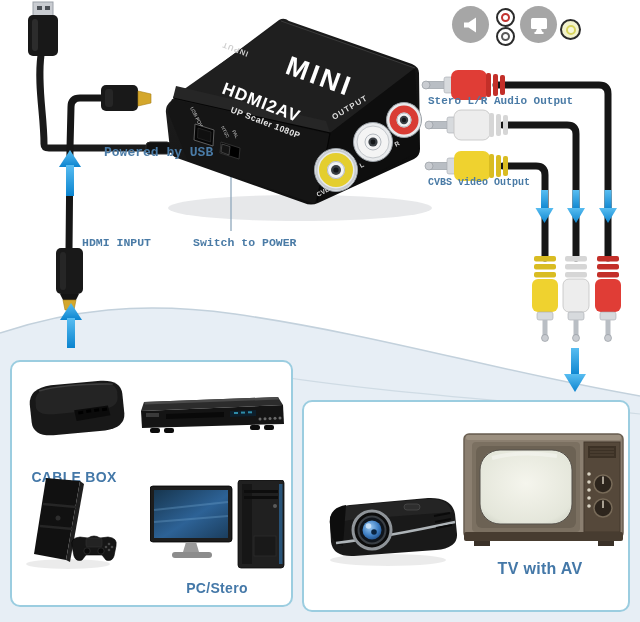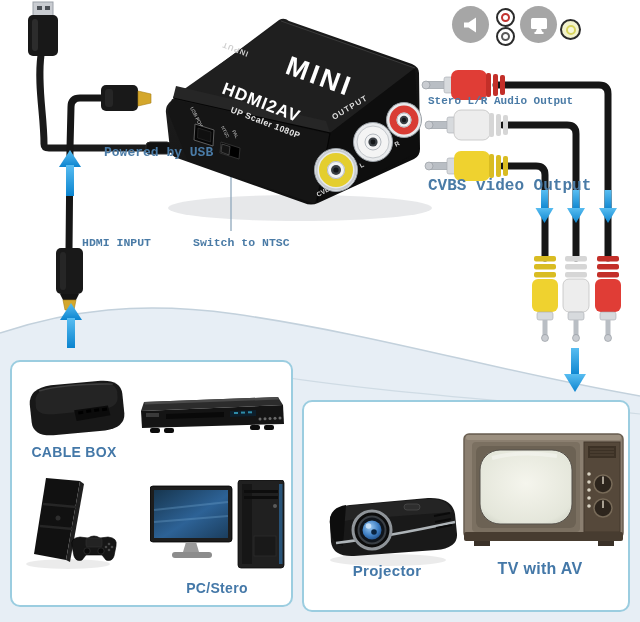--- a/index.html
+++ b/index.html
@@ -32,21 +32,21 @@
 
   <svg class="cellsvg" style="left:22px;top:372px;" width="110" height="72" viewBox="0 0 110 72">
     <g transform="rotate(-3 55 36)">
       <path d="M8,30 Q8,14 30,12 L80,10 Q100,10 101,24 L102,44 Q102,58 82,60 L30,62 Q10,62 9,48 Z" fill="#181818"></path>
       <path d="M14,26 Q15,15 32,14 L78,12 Q95,12 96,22 L96,28 Q96,38 78,39 L32,41 Q15,41 14,33 Z" fill="#242424"></path>
       <path d="M18,17 Q45,11 92,14" stroke="#3e3e3e" stroke-width="1.4" fill="none"></path>
       <path d="M52,38 L86,35 L88,45 L54,49 Z" fill="#0b0b0b"></path>
       <path d="M56,41 l5,-0.5 M64,40 l5,-0.5 M72,39.5 l5,-0.5 M80,39 l5,-0.5" stroke="#000" stroke-width="3"></path>
     </g>
   </svg>
-  <div class="devlbl" style="left:18px;top:444px;width:112px;font-size:14px;">CABLE BOX</div>
+  <div class="devlbl" style="left:18px;top:469px;width:112px;font-size:14px;">CABLE BOX</div>
 
   <svg class="cellsvg" style="left:138px;top:388px;" width="148" height="48" viewBox="0 0 148 48">
     <polygon points="6,14 140,9 145,17 3,23" fill="#2c2c2c"></polygon>
     <polygon points="6,14 140,9 141,11.5 7,16.5" fill="#4b4b4b"></polygon>
     <polygon points="3,23 145,17 146,36 4,40" fill="#141414"></polygon>
     <polygon points="28,26 86,24 86,29 28,31" fill="#090909"></polygon>
     <polygon points="92,23 118,22 118,28 92,29" fill="#0d1f2c"></polygon>
     <rect x="96" y="24" width="4" height="2" fill="#2e8ca8"></rect>
       <rect x="103" y="23.6" width="4" height="2" fill="#2e8ca8"></rect>
       <rect x="110" y="23.3" width="4" height="2" fill="#2e8ca8"></rect>
@@ -117,21 +117,20 @@
     <path d="M14,40 Q12,24 30,21 L27,62 Q16,58 15,50 Z" fill="#0d0d0d"></path>
     <path d="M20,59 Q70,53 139,38" stroke="#aeb4b8" stroke-width="2.5" fill="none"></path>
     <circle cx="56" cy="46" r="19" fill="#0c0c0c" stroke="#8f9499" stroke-width="3"></circle>
     <circle cx="56" cy="46" r="13.5" fill="#10151c" stroke="#3a3f45" stroke-width="2"></circle>
     <circle cx="56" cy="46" r="9.5" fill="url(#lensGrad)"></circle>
     <circle cx="52.5" cy="42" r="2.8" fill="#d3e8fa" opacity="0.85"></circle>
     <circle cx="58" cy="48" r="2.8" fill="#0a2440"></circle>
     <rect x="88" y="20" width="16" height="6" rx="3" fill="#2e2e2e" stroke="#4a4a4a" stroke-width="0.8"></rect>
     <path d="M118,32 L134,29 M119,38 L135,35 M120,44 L136,41" stroke="#0a0a0a" stroke-width="2"></path>
   </svg>
-  <div class="devlbl" style="left:312px;top:562px;width:150px;font-size:15px;">Projector</div>
 
   <svg class="cellsvg" style="left:462px;top:428px;" width="163" height="124" viewBox="0 0 163 124">
     <defs>
       <radialGradient id="crtGrad" cx="0.5" cy="0.45" r="0.75">
         <stop offset="0" stop-color="#f5f5ed"></stop>
           <stop offset="0.75" stop-color="#e4e6da"></stop>
           <stop offset="1" stop-color="#c6c9bc"></stop>
       </radialGradient>
     </defs>
     <rect x="2" y="6" width="159" height="104" rx="5" fill="#8b7f70" stroke="#6a5f51" stroke-width="1.5"></rect>
@@ -359,17 +358,17 @@
         <rect x="7.5" y="19" width="9" height="2" fill="#ffffff"></rect>
       </svg>
     </div>
     <div class="rcadot" style="left:560px;top:19px;width:21px;height:21px;background:#f3f3cd;">
       <div class="ring" style="width:10px;height:10px;border:2.5px solid #d8d45e;background:#f7f7da;"></div>
     </div>
   </div>
 
   <div class="lbl" style="left:104px;top:145px;font-size:13px;">Powered by USB</div>
   <div class="lbl" style="left:82px;top:236px;font-size:11.5px;text-align:center;">HDMI INPUT</div>
-  <div class="lbl" style="left:193px;top:236px;font-size:11.5px;">Switch to NTSC</div>
+  <div class="lbl" style="left:193px;top:236px;font-size:11.5px;">Switch to POWER</div>
   <div class="lbl" style="left:428px;top:95px;font-size:11px;">Stero L/R Audio Output</div>
-  <div class="lbl" style="left:428px;top:177px;font-size:16px;">CVBS video Output</div>
+  <div class="lbl" style="left:428px;top:177px;font-size:10px;">CVBS video Output</div>
 
 </div>
 
 </body></html>

